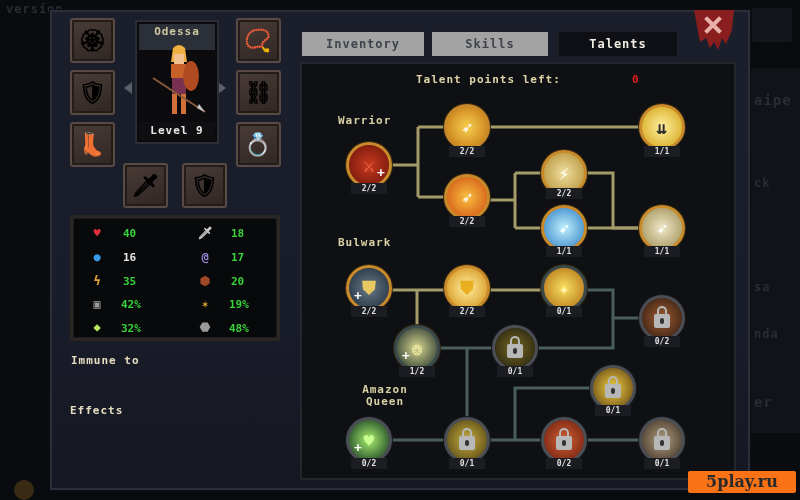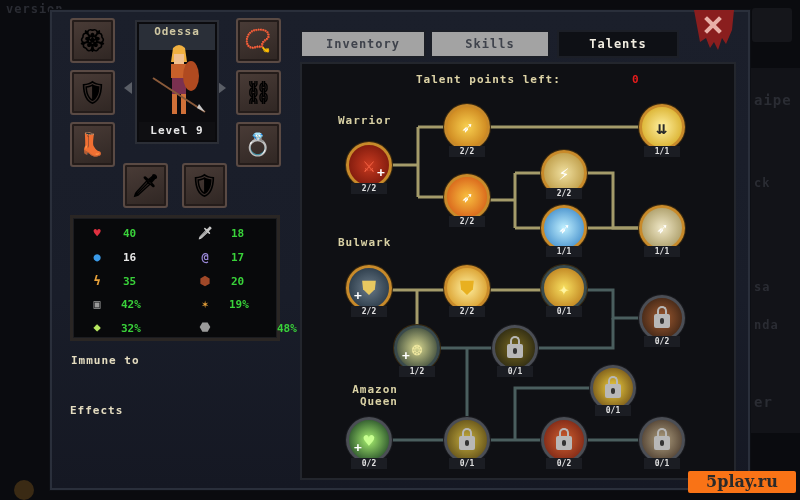--- a/index.html
+++ b/index.html
@@ -109,21 +109,21 @@
 </style>
 </head>
 <body>
 
 <div class="bg-text" style="left:6px;top:2px;">version</div>
 <div class="bg-right-btn"></div>
 <div class="bg-right">
   <div class="bg-text" style="left:6px;top:24px;font-size:14px;">aipe</div>
   <div class="bg-text" style="left:6px;top:108px;">ck</div>
   <div class="bg-text" style="left:6px;top:212px;">sa</div>
-  <div class="bg-text" style="left:6px;top:250px;">nda</div>
+  <div class="bg-text" style="left:6px;top:259px;">nda</div>
   <div class="bg-text" style="left:6px;top:326px;font-size:14px;">er</div>
 </div>
 <div class="bottom-orb"></div>
 
 <div class="panel"></div>
 
 <div class="slot" style="left:70px;top:18px;">
     <span>🏵</span>
   </div>
 <div class="slot" style="left:70px;top:70px;">
@@ -182,21 +182,21 @@
 
   <span class="stat-icon" style="left:124px;top:8px;color:#c8c8c8;">🗡</span>
   <span class="stat" style="left:158px;top:9px;">18</span>
   <span class="stat-icon" style="left:124px;top:32px;color:#9a88d8;">@</span>
   <span class="stat" style="left:158px;top:33px;">17</span>
   <span class="stat-icon" style="left:124px;top:56px;color:#a04828;">⬢</span>
   <span class="stat" style="left:158px;top:57px;">20</span>
   <span class="stat-icon" style="left:124px;top:79px;color:#e8a23a;">✶</span>
   <span class="stat" style="left:156px;top:80px;">19%</span>
   <span class="stat-icon" style="left:124px;top:102px;color:#9a9a9a;">⬣</span>
-  <span class="stat" style="left:156px;top:104px;margin-left:48px;">48%</span>
+  <span class="stat" style="left:156px;top:104px;">48%</span>
 </div>
 
 <div class="section-label" style="left:71px;top:354px;">Immune to</div>
 <div class="section-label" style="left:70px;top:404px;">Effects</div>
 
 <div class="tab" style="left:300px;width:126px;">Inventory</div>
 <div class="tab" style="left:430px;width:120px;">Skills</div>
 <div class="tab active" style="left:557px;width:122px;">Talents</div>
 
 <svg class="close-btn" viewBox="0 0 44 42" width="44" height="42">
@@ -204,21 +204,21 @@
   <path d="M15 9 L27 21 M27 9 L15 21" stroke="#e8b0a8" stroke-width="4" stroke-linecap="square"></path>
 </svg>
 
 <div class="talents"></div>
 
 <div class="talent-points">Talent points left:</div>
 <div class="talent-points-val">0</div>
 
 <div class="tree-label" style="left:338px;top:115px;">Warrior</div>
 <div class="tree-label" style="left:338px;top:237px;">Bulwark</div>
-<div class="tree-label" style="left:340px;top:384px;width:58px;white-space:normal;text-align:right;">Amazon Queen</div>
+<div class="tree-label" style="left:356px;top:384px;width:58px;white-space:normal;">Amazon Queen</div>
 
 <svg class="lines" width="800" height="500">
   <g stroke="#a49b6a" stroke-width="3" fill="none">
 
     <polyline points="392,165 418,165"></polyline>
     <polyline points="418,127 418,197"></polyline>
     <polyline points="418,127 444,127"></polyline>
     <polyline points="418,197 444,197"></polyline>
     <polyline points="490,127 639,127"></polyline>
     <polyline points="490,200 515,200"></polyline>

